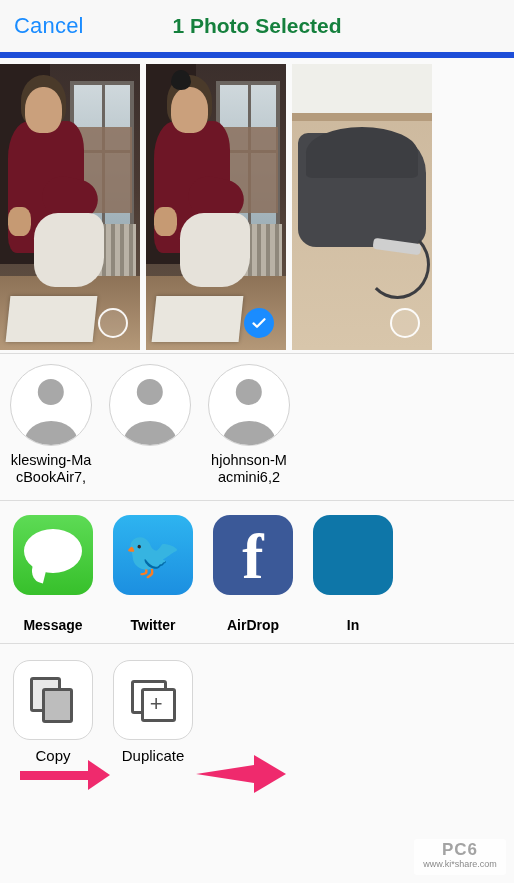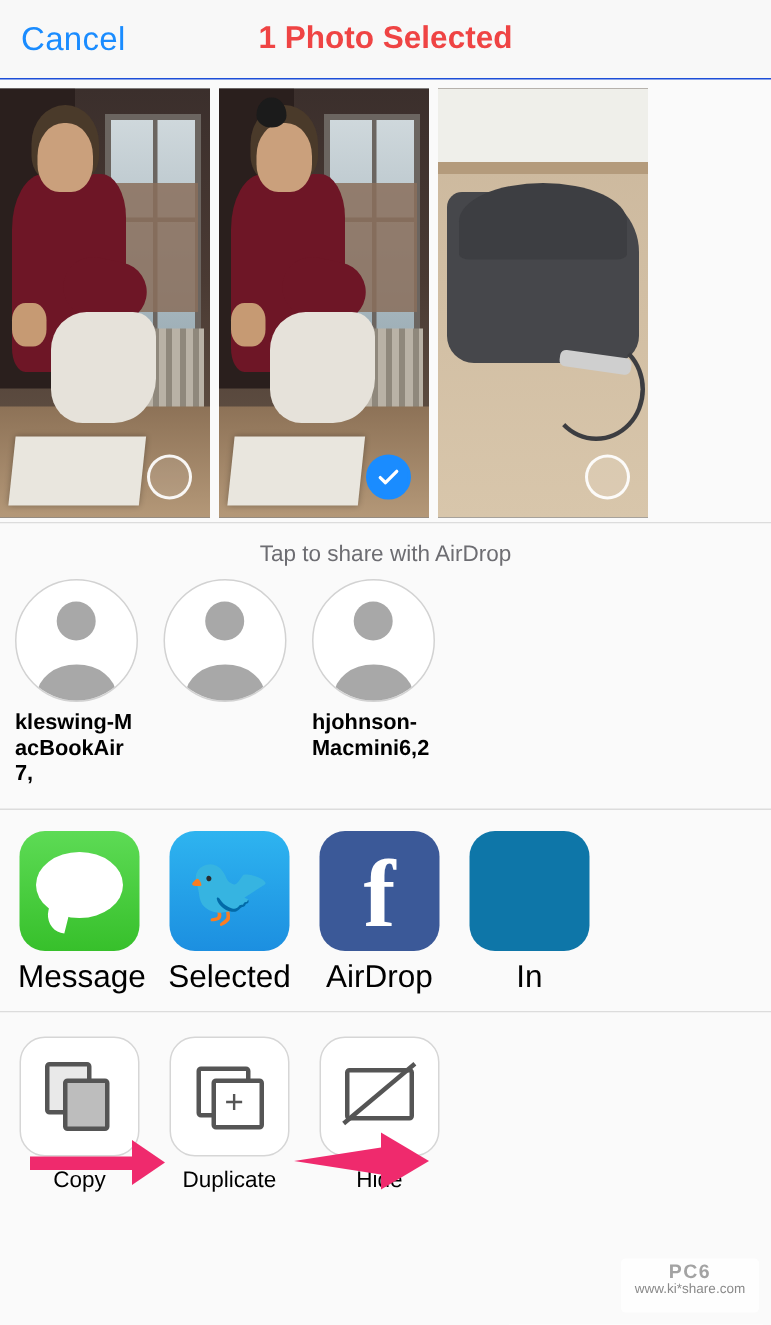--- a/index.html
+++ b/index.html
@@ -18,40 +18,40 @@
     width: 514px;
     height: 883px;
     position: relative;
     background: #fafafa;
   }
 
   
   .header {
     height: 52px;
     background: #f8f8f8;
-    border-bottom: 1px solid #1d4ed8;
+    border-bottom: 6px solid #1d4ed8;
     display: flex;
     align-items: center;
     position: relative;
     justify-content: center;
   }
   .cancel-btn {
     position: absolute;
     left: 14px;
     color: #1a8cff;
     font-size: 22px;
     letter-spacing: 0.2px;
     cursor: pointer;
   }
   .header-title {
     width: 100%;
     text-align: center;
     font-size: 21px;
     font-weight: bold;
-    color: #ef4444;
+    color: #15803d;
   }
 
   
   .photo-strip {
     height: 296px;
     background: #fafafa;
     display: flex;
     gap: 6px;
     padding: 6px 0 0 0;
     overflow: hidden;
@@ -198,21 +198,21 @@
     font-size: 15px;
     padding: 2px 0 8px 0;
   }
   .airdrop-row {
     display: flex;
     padding-left: 10px;
     gap: 17px;
   }
   .contact {
     width: 82px;
-    font-weight: bold;
+    text-align: center;
   }
   .avatar {
     width: 82px;
     height: 82px;
     border-radius: 50%;
     background: #ffffff;
     border: 1px solid #d2d2d2;
     box-sizing: border-box;
     position: relative;
     overflow: hidden;
@@ -264,24 +264,25 @@
   }
   .app-icon {
     width: 80px;
     height: 80px;
     border-radius: 17px;
     position: relative;
     overflow: hidden;
     margin: 0 auto;
   }
   .app-label {
-    font-size: 21px;
+    font-size: 14px;
     color: #000;
-    margin-top: 6px;
+    margin-top: 22px;
     white-space: nowrap;
+    font-weight: bold;
   }
   .ic-message { background: linear-gradient(#5ddb55, #37c02b); }
   .ic-message .bubble {
     position: absolute; left: 14%; top: 18%; width: 72%; height: 55%;
     background: #fff; border-radius: 50%;
   }
   .ic-message .tail {
     position: absolute; left: 22%; bottom: 16%; width: 18%; height: 20%;
     background: #fff; border-radius: 0 0 0 80%; transform: rotate(14deg);
   }
@@ -446,21 +447,21 @@
     background: rgba(255,255,255,0.78);
     border-radius: 3px;
     text-align: center;
     font-size: 9px;
     color: #8a8a8a;
     line-height: 1.1;
     padding-top: 2px;
     box-sizing: border-box;
   }
   .watermark .wm-logo {
-    font-size: 13px;
+    font-size: 17px;
     font-weight: bold;
     color: #a3a3a3;
     letter-spacing: 1px;
   }
 </style>
 </head>
 <body>
 
 <div class="screen">
 
@@ -520,21 +521,20 @@
         <div class="bag-flap"></div>
         <div class="strap"></div>
         <div class="cord"></div>
       </div>
       <div class="sel-circle"></div>
     </div>
 
   </div>
 
   <div class="airdrop">
-    <div class="airdrop-hint">Tap to share with AirDrop</div>
     <div class="airdrop-row">
       <div class="contact">
         <div class="avatar">
           <div class="a-head"></div>
             <div class="a-body"></div>
         </div>
         <div class="contact-name">kleswing-MacBookAir7,</div>
       </div>
       <div class="contact">
         <div class="avatar">
@@ -561,21 +561,21 @@
             <div class="tail"></div>
         </div>
         <div class="app-label">Message</div>
       </div>
 
 
       <div class="app">
         <div class="app-icon ic-twitter">
           <div class="bird">🐦</div>
         </div>
-        <div class="app-label">Selected</div>
+        <div class="app-label">Twitter</div>
       </div>
 
 
       <div class="app">
         <div class="app-icon ic-facebook">
           <div class="f">f</div>
         </div>
         <div class="app-label">AirDrop</div>
       </div>
 
@@ -602,27 +602,20 @@
         <div class="action-icon">
           <div class="gl-dup-back"></div>
             <div class="gl-dup-front"></div>
             <div class="gl-dup-plus">+</div>
         </div>
         <div class="action-label">Duplicate</div>
       </div>
 
 
 
-      <div class="action">
-        <div class="action-icon">
-          <div class="gl-hide-rect"></div>
-            <div class="gl-hide-slash"></div>
-        </div>
-        <div class="action-label">Hide</div>
-      </div>
 
     </div>
   </div>
 
   <div class="red-arrow" style="left:20px; top:760px; width:92px; height:30px;">
     <div class="shaft" style="left:0; top:11px; width:72px; height:9px;"></div>
     <div class="head" style="left:68px; top:0;"></div>
   </div>
 
   <div class="red-diamond" style="left:196px; top:765px; width:92px; height:38px;">

